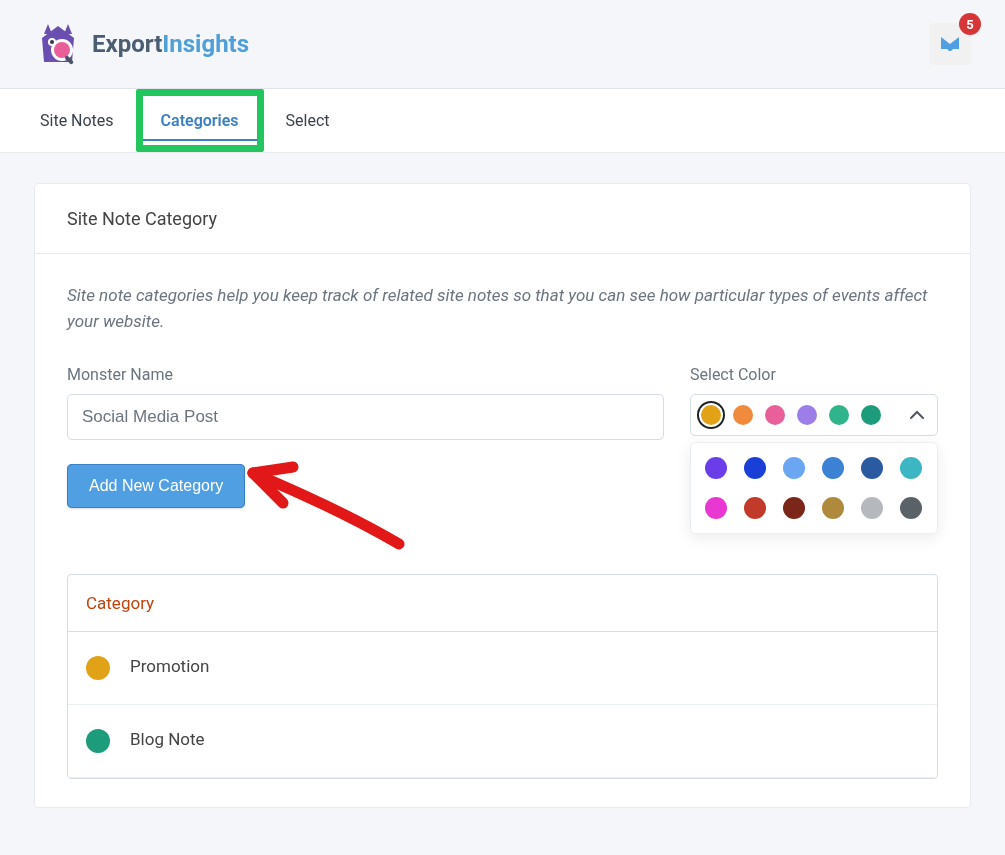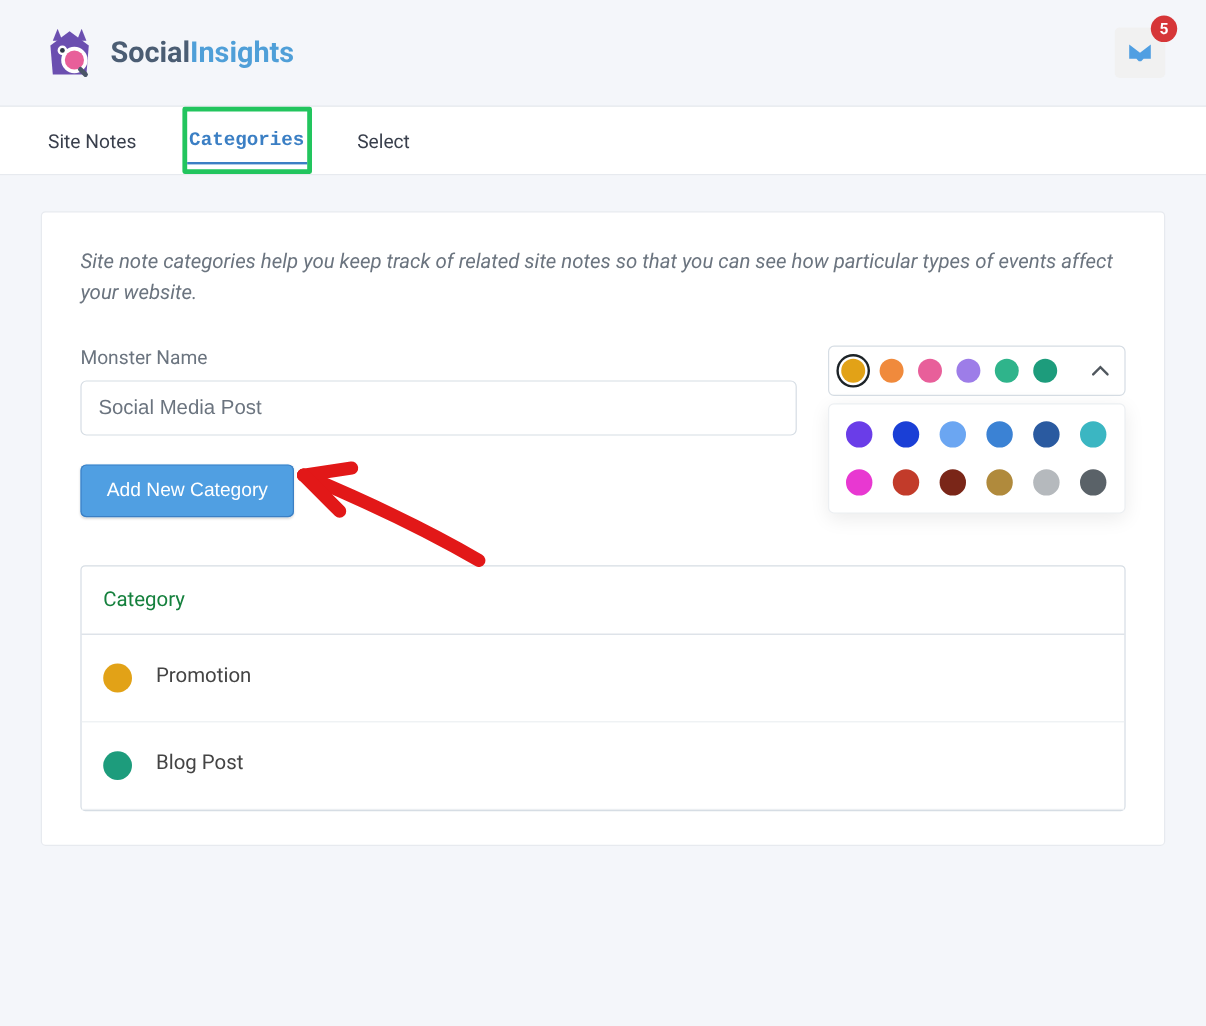--- a/index.html
+++ b/index.html
@@ -56,21 +56,21 @@
       font-size: 13px;
       font-weight: 700;
       display: flex;
       align-items: center;
       justify-content: center;
     }
     .tabs {
       background: #fff;
       padding: 0 34px;
       display: flex;
-      gap: 32px;
+      gap: 16px;
       border-bottom: 1px solid #e7eaef;
       align-items: center;
     }
     .tab {
       padding: 18px 6px;
       font-size: 16px;
       color: #393f4c;
       cursor: pointer;
       position: relative;
     }
@@ -81,24 +81,23 @@
     .tab.active::after {
       content: "";
       position: absolute;
       left: 0;
       right: 0;
       bottom: 4px;
       height: 2px;
       background: #3b7fc4;
     }
     .tab.highlighted {
-      border: 4px solid #22c55e;
+      border: 7px solid #22c55e;
       border-radius: 2px;
-      padding: 15px 2px;
-      font-family: Liberation Mono, monospace;
+      padding: 15px 18px;
     }
     .content {
       padding: 30px 34px 0;
     }
     .card {
       background: #fff;
       border: 1px solid #e7eaef;
       border-radius: 4px;
     }
     .card-header {
@@ -219,21 +218,21 @@
       pointer-events: none;
     }
     .table {
       margin-top: 40px;
       border: 1px solid #d6dde4;
       border-radius: 4px;
     }
     .table-head {
       padding: 18px 18px;
       font-size: 17px;
-      color: #15803d;
+      color: #c2410c;
       border-bottom: 1px solid #d6dde4;
     }
     .table-row {
       padding: 24px 18px;
       display: flex;
       align-items: flex-start;
       gap: 20px;
       border-bottom: 1px solid #eceff2;
     }
     .row-dot {
@@ -257,52 +256,56 @@
         <polygon fill="#6b4fb0" points="10,14 14,4 18,14"></polygon>
         <polygon fill="#6b4fb0" points="30,14 34,4 38,14"></polygon>
         <circle cx="28" cy="30" r="11" fill="#fff"></circle>
         <circle cx="28" cy="30" r="8" fill="#e85f9a"></circle>
         <rect x="33" y="35" width="10" height="4" rx="2" fill="#4a5568" transform="rotate(45 33 35)"></rect>
         <circle cx="18" cy="22" r="4" fill="#fff"></circle>
         <circle cx="18" cy="22" r="2" fill="#2d3748"></circle>
       </svg>
     </div>
     <div class="logo-text">
-      <span class="logo-dark">Social</span><span class="logo-light">Insights</span>
+      <span class="logo-dark">Export</span><span class="logo-light">Insights</span>
     </div>
   </div>
   <div class="inbox-btn">
     <svg width="22" height="18" viewBox="0 0 22 18">
       <path fill="#509fe2" d="M2 2 L20 2 L20 14 L14 14 L12 16 L10 16 L8 14 L2 14 Z M2 2 L11 9 L20 2"></path>
     </svg>
     <div class="badge">5</div>
   </div>
 </div>
 
 <div class="tabs">
   <div class="tab">Site Notes</div>
   <div class="tab active highlighted">Categories</div>
   <div class="tab">Select</div>
 </div>
 
 <div class="content">
   <div class="card">
+    <div class="card-header">
+      <div class="card-title">Site Note Category</div>
+    </div>
     <div class="card-body" style="position:relative;">
       <p class="desc">Site note categories help you keep track of related site notes so that you can see how particular types of events affect your website.</p>
 
       <div class="form-row">
         <div class="form-left">
           <label class="form-label">Monster Name</label>
           <input type="text" class="text-input" value="Social Media Post" style="">
           <div class="btn-row">
             <button class="btn btn-primary">Add New Category</button>
           </div>
         </div>
 
         <div class="form-right">
+          <label class="form-label">Select Color</label>
           <div class="color-picker">
             <div class="color-row">
               <div class="color-swatch selected" style="background:#e2a217"></div>
               <div class="color-swatch" style="background:#f08a3c"></div>
               <div class="color-swatch" style="background:#e85f9a"></div>
               <div class="color-swatch" style="background:#9d7de8"></div>
               <div class="color-swatch" style="background:#2fb48b"></div>
               <div class="color-swatch" style="background:#1d9c7c"></div>
               <div class="chevron">
                 <svg width="14" height="10" viewBox="0 0 14 10">
@@ -337,19 +340,19 @@
       </svg>
 
       <div class="table">
         <div class="table-head">Category</div>
         <div class="table-row">
           <div class="row-dot" style="background:#e2a217"></div>
           <div class="row-label">Promotion</div>
         </div>
         <div class="table-row">
           <div class="row-dot" style="background:#1d9c7c"></div>
-          <div class="row-label">Blog Post</div>
+          <div class="row-label">Blog Note</div>
         </div>
       </div>
 
     </div>
   </div>
 </div>
 
 </body></html>

